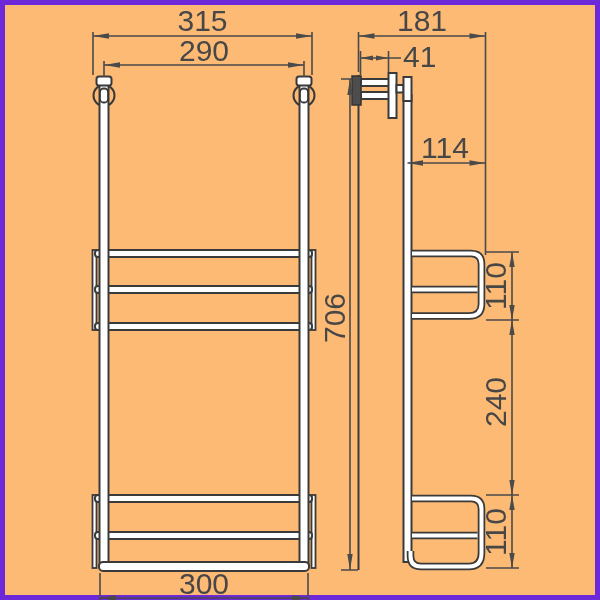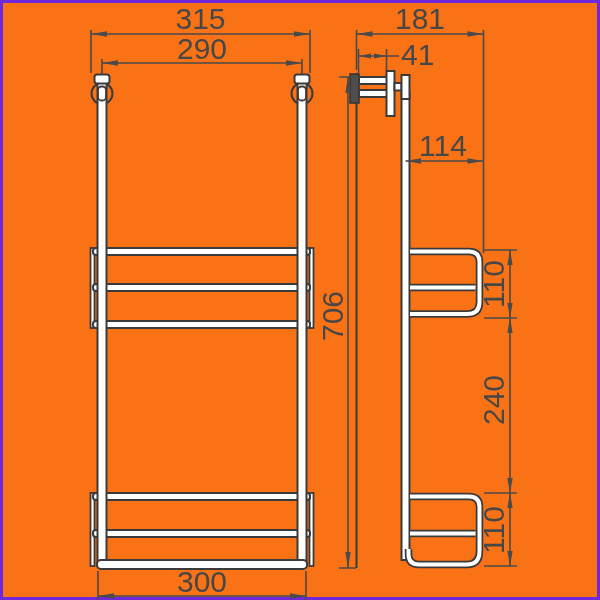--- a/index.html
+++ b/index.html
@@ -1,18 +1,18 @@
 <!DOCTYPE html>
 <html><head>
 <meta charset="utf-8">
 <style>
   html,body{margin:0;padding:0;background:#fff;}
   .canvas{
-    width:600px;height:600px;position:relative;background:#f97316;
-    box-sizing:border-box;border:3px solid #6d28d9;
+    width:600px;height:600px;position:relative;background:#fdba74;
+    box-sizing:border-box;border:5px solid #6d28d9;
     font-family:"Liberation Sans", sans-serif;
   }
   svg{display:block;}
   .obj{stroke:#3a3a3a;stroke-width:2;fill:none;}
   .objw{stroke:#3a3a3a;stroke-width:2;fill:#ffffff;}
   .rim{stroke:#3a3a3a;stroke-width:1.8;fill:#ffffff;}
   .tube-o{fill:none;stroke:#3a3a3a;stroke-width:7.5;stroke-linecap:butt;}
   .tube-i{fill:none;stroke:#ffffff;stroke-width:4;stroke-linecap:butt;}
   .dim{stroke:#4a4a4a;stroke-width:1.6;fill:none;}
   .arrow{fill:#4a4a4a;stroke:none;}

